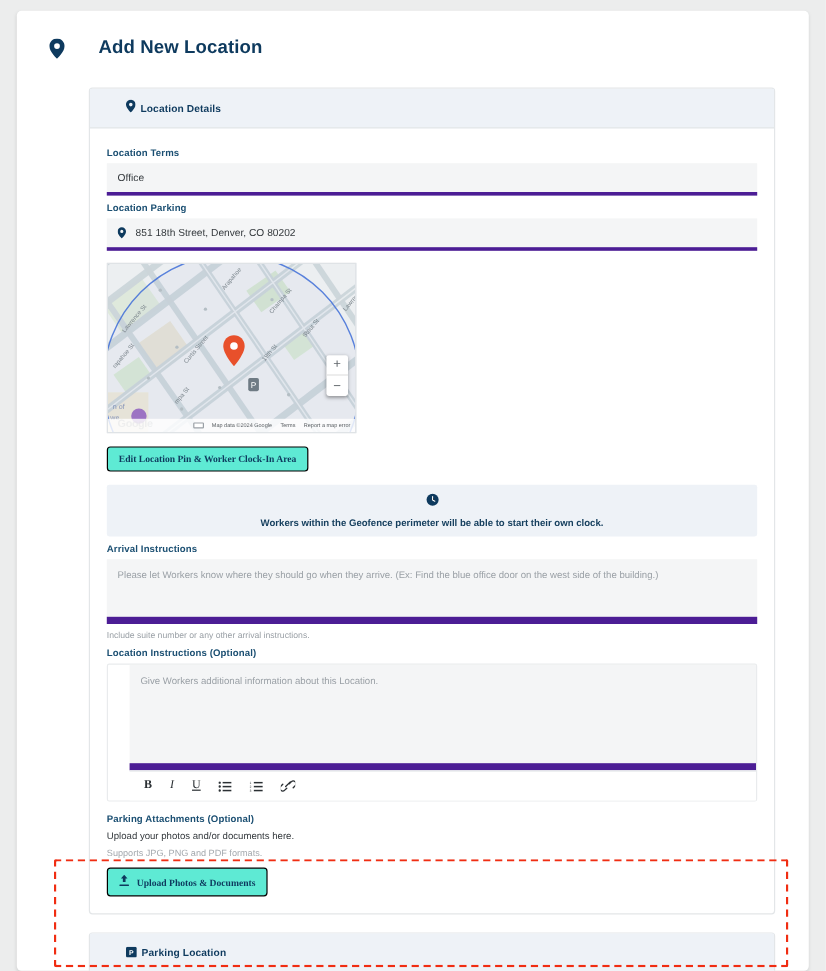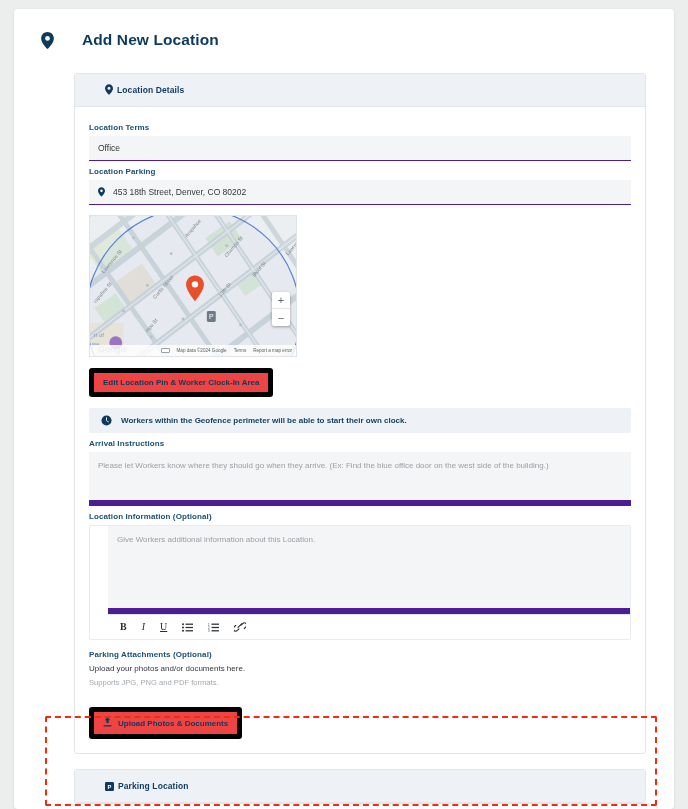--- a/index.html
+++ b/index.html
@@ -72,21 +72,21 @@
   
   .field-label {
     font-size: 8px;
     font-weight: bold;
     color: #1b4f72;
     margin: 6px 0 4px 0;
     letter-spacing: 0.1px;
   }
   .readonly-field {
     background: #f4f5f6;
-    border-bottom: 1px solid #4c1d95;
+    border-bottom: 3px solid #4c1d95;
     font-size: 8.5px;
     color: #33383c;
     padding: 7px 9px;
     display: flex;
     align-items: center;
     gap: 8px;
   }
   .readonly-field .pin-sm { color: #0e3a5e; display: flex; }
 
   
@@ -144,43 +144,45 @@
     border: 0.5px solid #9aa0a6;
     border-radius: 1px;
     background: #fff;
   }
 
   
   .btn-outline {
     display: inline-flex;
     align-items: center;
     gap: 6px;
-    background: #ef4444;
-    border: 5px solid #000000;
+    background: #5eead4;
+    border: 1px solid #000000;
     border-radius: 3px;
     padding: 5px 9px;
     font-size: 8px;
     font-weight: bold;
     color: #0e3a5e;
     cursor: pointer;
     margin-top: 11px;
+    font-family: Liberation Serif, serif;
   }
 
   
   .info-banner {
     background: #eef2f7;
     border-radius: 2px;
     display: flex;
     align-items: center;
     gap: 9px;
     padding: 7px 12px;
     margin-top: 11px;
     font-size: 8px;
     font-weight: bold;
     color: #17405f;
+    flex-direction: column;
   }
   .banner-icon { color: #0e3a5e; display: flex; align-items: center; }
 
   
   .textarea-box {
     background: #f4f5f6;
     border-bottom: 6px solid #4c1d95;
     padding: 8px 9px;
     font-size: 8px;
     color: #9aa0a6;
@@ -274,21 +276,21 @@
       </div>
 
       
       <div class="field-label">Location Parking</div>
       <div class="readonly-field">
         <span class="pin-sm">
           <svg width="7" height="10" viewBox="0 0 24 32">
               <path fill="#0e3a5e" d="M12 0C5.4 0 0 5.4 0 12c0 9 12 20 12 20s12-11 12-20c0-6.6-5.4-12-12-12zm0 16.5a4.5 4.5 0 1 1 0-9 4.5 4.5 0 0 1 0 9z"></path>
             </svg>
         </span>
-        <span>453 18th Street, Denver, CO 80202</span>
+        <span>851 18th Street, Denver, CO 80202</span>
       </div>
 
       
       <div class="map-wrap">
         <svg class="map-svg" viewBox="0 0 208 142">
           <rect x="0" y="0" width="208" height="142" fill="#eceff1"></rect>
 
           <rect x="0" y="20" width="40" height="30" fill="#dfe9dc" transform="rotate(-35 20 35)"></rect>
           <rect x="120" y="12" width="30" height="22" fill="#d6e6d2" transform="rotate(-35 135 23)"></rect>
           <rect x="150" y="60" width="22" height="16" fill="#d9e8d5" transform="rotate(-35 161 68)"></rect>
@@ -388,25 +390,26 @@
             </svg>
         </span>
         <span>Workers within the Geofence perimeter will be able to start their own clock.</span>
       </div>
 
       
       <div class="field-label">Arrival Instructions</div>
       <div class="textarea-box" id="arrival-textarea">
         <span>Please let Workers know where they should go when they arrive. (Ex: Find the blue office door on the west side of the building.)</span>
       </div>
-
-      
-
-      
-      <div class="field-label">Location Information (Optional)</div>
+      <div class="helper-text">Include suite number or any other arrival instructions.</div>
+
+      
+
+      
+      <div class="field-label">Location Instructions (Optional)</div>
       <div style="border:1px solid #e9ebed;border-radius:2px;padding-left:18px;">
         <div class="textarea-box" id="locinfo-textarea">
           <span>Give Workers additional information about this Location.</span>
         </div>
         <div class="rte-toolbar">
           <span class="rte-btn" style="font-weight:bold;font-family:'Liberation Serif',serif;">B</span>
           <span class="rte-btn" style="font-style:italic;font-family:'Liberation Serif',serif;">I</span>
           <span class="rte-btn" style="text-decoration:underline;font-family:'Liberation Serif',serif;">U</span>
           <span class="rte-btn">
             <svg width="11" height="9" viewBox="0 0 14 11">
@@ -441,21 +444,21 @@
                 </g>
               </svg>
           </span>
         </div>
       </div>
 
       
       <div class="field-label" style="margin-top:10px;">Parking Attachments (Optional)</div>
       <div class="attach-sub">Upload your photos and/or documents here.</div>
       <div class="attach-note">Supports JPG, PNG and PDF formats.</div>
-      <button class="btn-outline" style="margin-top:20px;text-align:right;">
+      <button class="btn-outline" style="margin-top:8px;text-align:right;">
         <span>
           <svg width="9" height="10" viewBox="0 0 14 16">
               <g fill="#0e3a5e">
                 <path d="M7 0 2.6 5h2.6v4.6h3.6V5h2.6z"></path>
                 <rect x="0.6" y="13" width="12.8" height="2" rx="0.6"></rect>
               </g>
             </svg>
         </span>
         <span>Upload Photos &amp; Documents</span>
       </button>

